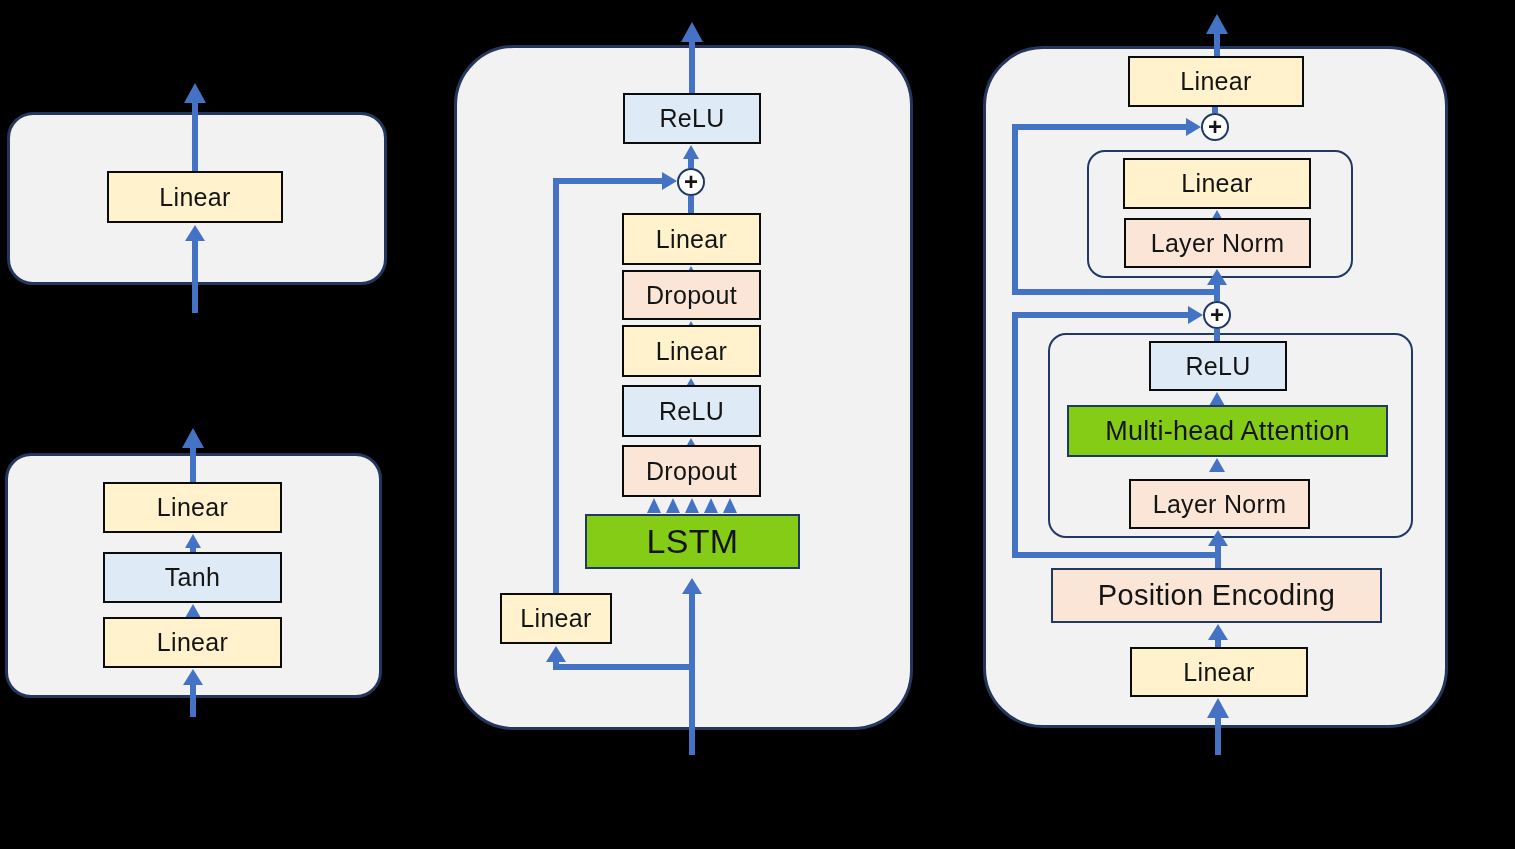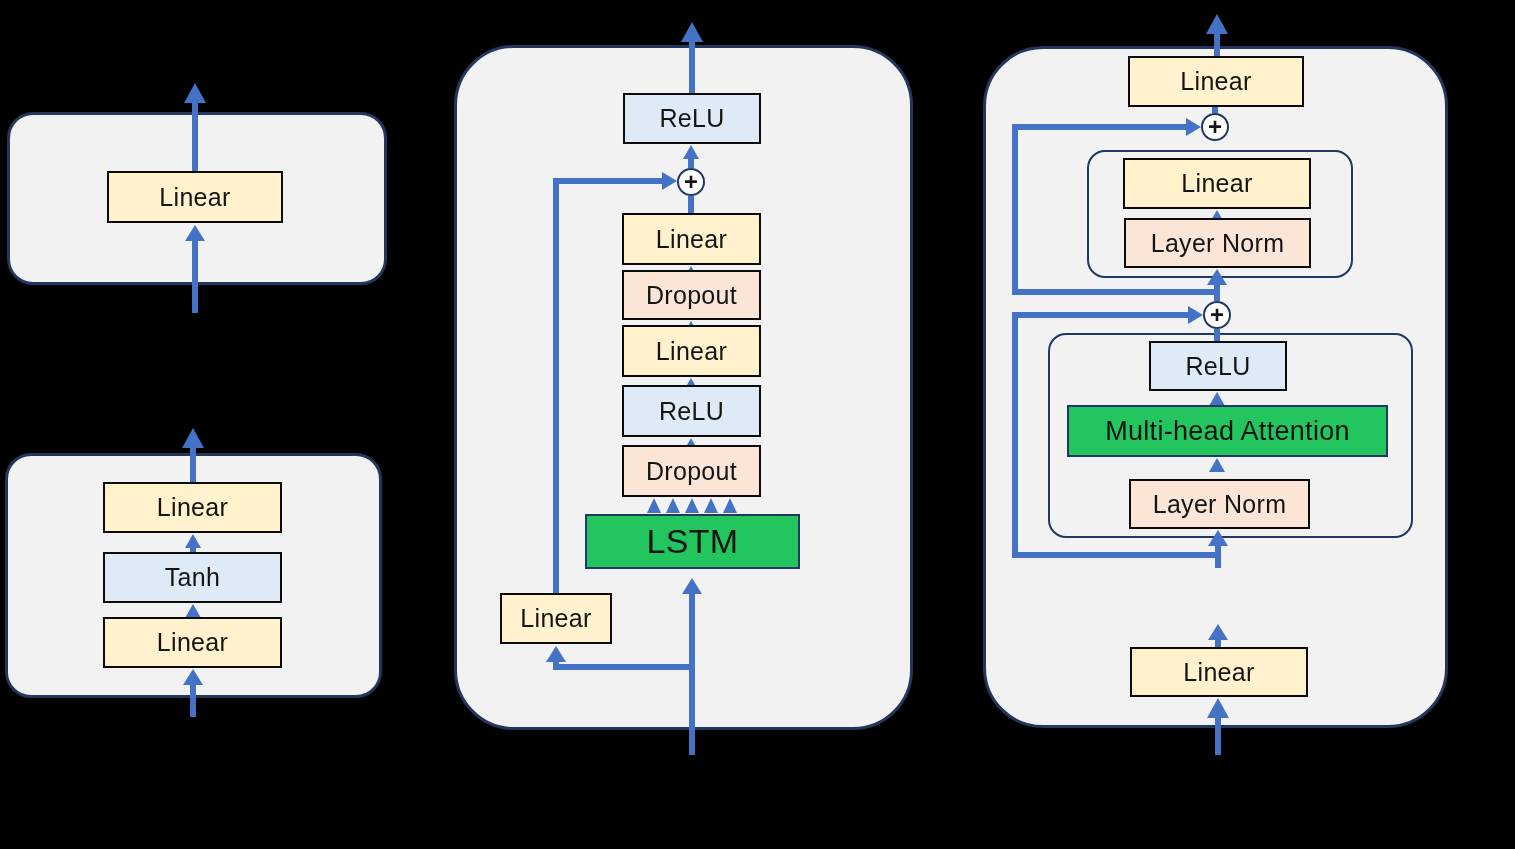--- a/index.html
+++ b/index.html
@@ -5,21 +5,21 @@
   html,body{margin:0;padding:0;background:#000;}
   .canvas{position:relative;width:1515px;height:849px;background:#000;overflow:hidden;
           font-family:"Liberation Sans",sans-serif;}
   .panel{position:absolute;background:#F2F2F2;border:3px solid #24365E;box-sizing:border-box;}
   .subgroup{position:absolute;border:2.5px solid #1F3864;border-radius:18px;box-sizing:border-box;background:transparent;}
   .node{position:absolute;display:flex;align-items:center;justify-content:center;box-sizing:border-box;
         border:2.2px solid #0b0b0b;font-size:25px;color:#141414;letter-spacing:.3px;}
   .yellow{background:#FFF2CC;}
   .blue{background:#DEEBF7;}
   .pink{background:#FBE5D6;}
-  .green{background:#22c55e;justify-content:center;}
+  .green{background:#84cc16;justify-content:center;}
   .navy{border-color:#1F3864;border-width:2.5px;}
   .fs34{font-size:34px;}
   .fs27{font-size:27px;}
   .fs29{font-size:29px;}
   .vline,.hline{position:absolute;background:#4472C4;}
   .head{position:absolute;width:0;height:0;border-style:solid;border-color:transparent;}
   .hu-lg{border-left-width:11px;border-right-width:11px;border-bottom:20px solid #4472C4;border-top-width:0;}
   .hu-md{border-left-width:10px;border-right-width:10px;border-bottom:16px solid #4472C4;border-top-width:0;}
   .hu-sm{border-left-width:8px;border-right-width:8px;border-bottom:14px solid #4472C4;border-top-width:0;}
   .hu-xs{border-left-width:7px;border-right-width:7px;border-bottom:15px solid #4472C4;border-top-width:0;}
@@ -168,20 +168,23 @@
   </div>
   <div class="node blue" style="left:1149px;top:341px;width:138px;height:50px;">
     <span>ReLU</span>
   </div>
   <div class="node green navy fs27" style="left:1067px;top:405px;width:321px;height:52px;">
     <span>Multi-head Attention</span>
   </div>
   <div class="node pink" style="left:1129px;top:479px;width:181px;height:50px;">
     <span>Layer Norm</span>
   </div>
+  <div class="node pink navy fs29" style="left:1051px;top:568px;width:331px;height:55px;">
+    <span>Position Encoding</span>
+  </div>
   <div class="node yellow" style="left:1130px;top:647px;width:178px;height:50px;">
     <span>Linear</span>
   </div>
   <div class="plus-circle" style="left:1201px;top:113px;">
     <span>+</span>
   </div>
   <div class="plus-circle" style="left:1203px;top:301px;">
     <span>+</span>
   </div>
 

